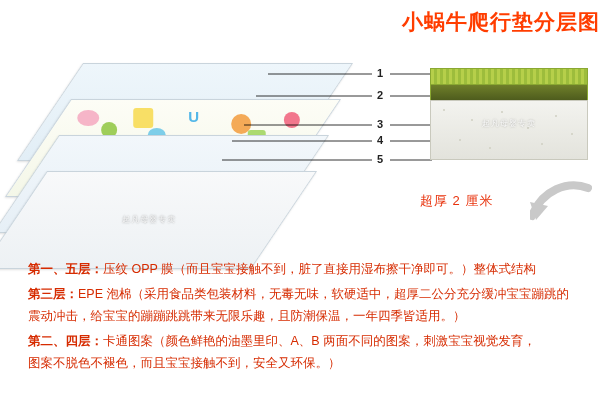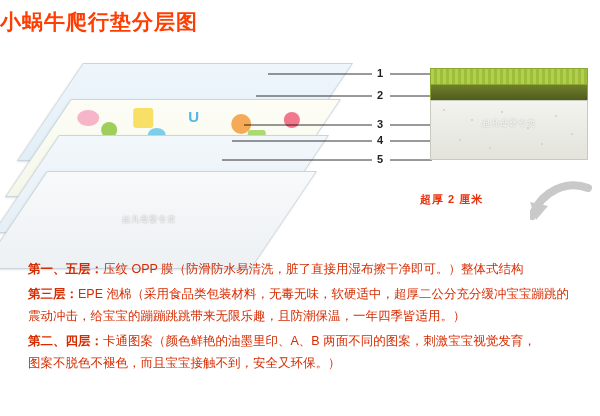--- a/index.html
+++ b/index.html
@@ -12,21 +12,21 @@
     background: #ffffff;
     font-family: "Liberation Sans", sans-serif;
     position: relative;
     overflow: hidden;
   }
   .title {
     position: absolute;
     top: 8px;
     left: 0;
     width: 600px;
-    text-align: left;
+    text-align: right;
     font-size: 21px;
     font-weight: bold;
     color: #ff3d00;
     letter-spacing: 1px;
   }
 
   
   .layers {
     position: absolute;
     left: 10px;
@@ -112,22 +112,22 @@
     text-align: center;
     font-size: 8px;
     color: rgba(255,255,255,0.95);
     text-shadow: 0 0 2px rgba(0,0,0,0.35);
     letter-spacing: 1px;
   }
   .thick-label {
     position: absolute;
     left: 420px;
     top: 192px;
-    font-size: 11px;
-    font-weight: bold;
+    font-size: 13px;
+    font-weight: normal;
     color: #e8320c;
     letter-spacing: 1px;
   }
   .arrow-curve {
     position: absolute;
     left: 530px;
     top: 176px;
   }
 
   
@@ -219,21 +219,21 @@
 <div class="thick-label">超厚 2 厘米</div>
 
 <svg class="arrow-curve" width="62" height="46">
   <path d="M2 40 C 12 14, 38 4, 58 12" stroke="#c9c9c9" stroke-width="8" fill="none" stroke-linecap="round"></path>
   <path d="M6 44 L 0 26 L 18 30 Z" fill="#c9c9c9"></path>
 </svg>
 
 <div class="desc">
 
   <div class="para">
-    <span class="lead">第一、五层：</span><span class="body">压纹 OPP 膜（防滑防水易清洗，脏了直接用湿布擦干净即可。）整体式结构</span><br>
+    <span class="lead">第一、五层：</span><span class="body">压纹 OPP 膜（而且宝宝接触不到，脏了直接用湿布擦干净即可。）整体式结构</span><br>
   </div>
 
   <div class="para">
     <span class="lead">第三层：</span><span class="body">EPE 泡棉（采用食品类包装材料，无毒无味，软硬适中，超厚二公分充分缓冲宝宝蹦跳的</span><br>
     <span class="body">震动冲击，给宝宝的蹦蹦跳跳带来无限乐趣，且防潮保温，一年四季皆适用。）</span>
   </div>
 
   <div class="para">
     <span class="lead">第二、四层：</span><span class="body">卡通图案（颜色鲜艳的油墨里印、A、B 两面不同的图案，刺激宝宝视觉发育，</span><br>
     <span class="body">图案不脱色不褪色，而且宝宝接触不到，安全又环保。）</span>

